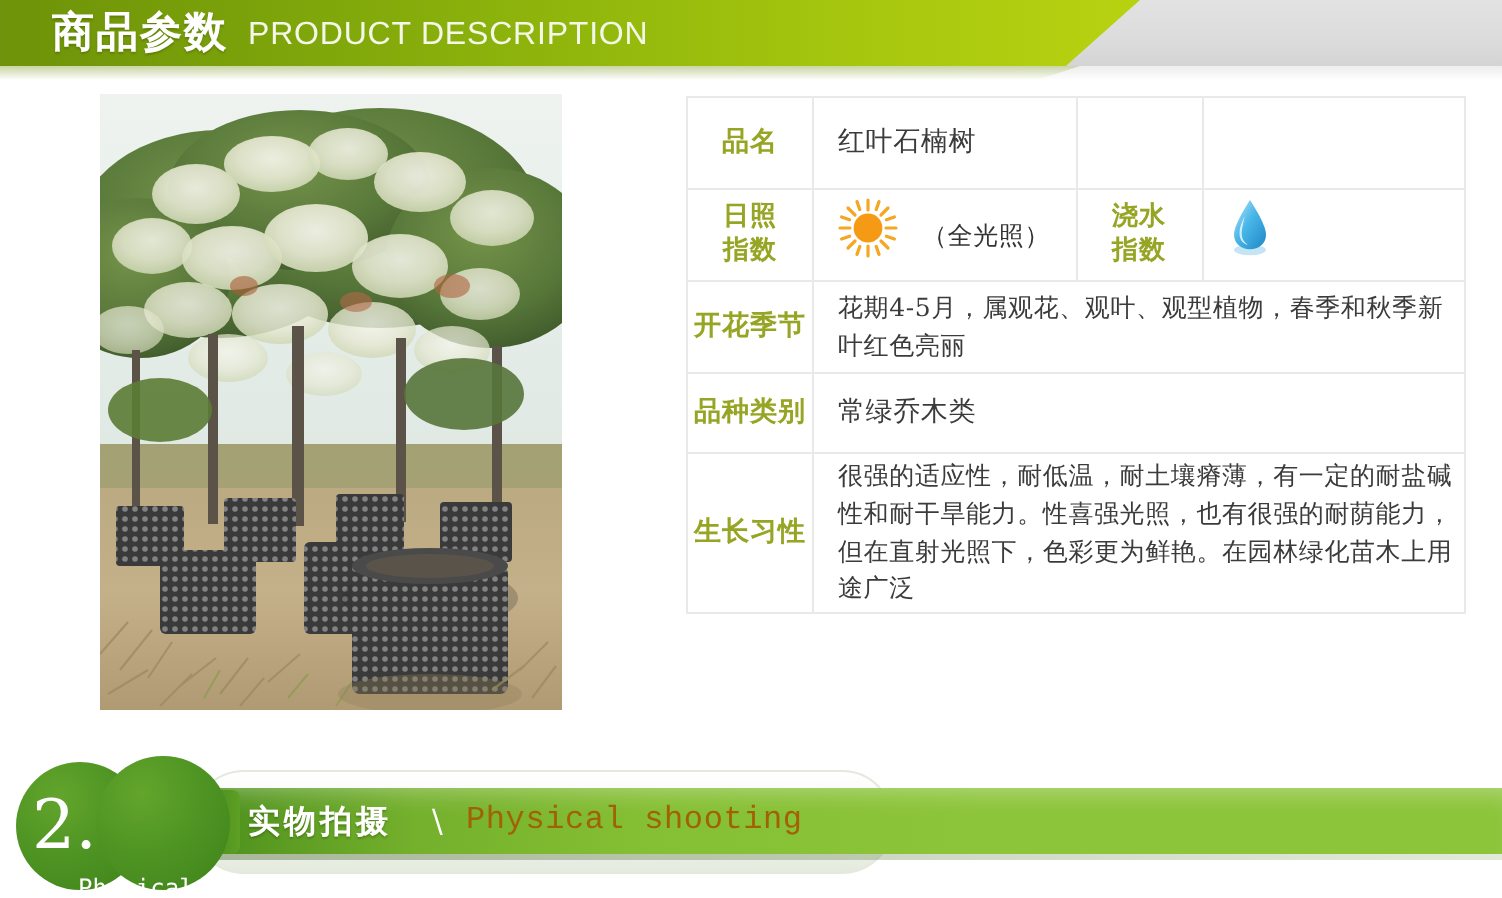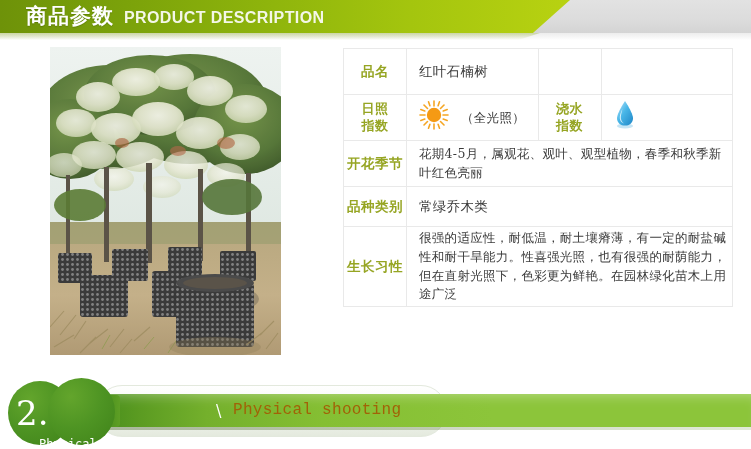--- a/index.html
+++ b/index.html
@@ -61,21 +61,21 @@
     color: #ffffff;
     letter-spacing: 1px;
     line-height: 29px;
     text-shadow: 0 1px 1px rgba(60,80,0,0.35);
   }
   .header-title-en {
     position: absolute;
     left: 124px; top: 5px;
     font-family: "Liberation Sans", sans-serif;
     font-size: 16px;
-    font-weight: bold;
+    font-weight: normal;
     color: #f4f7e8;
     letter-spacing: 0.4px;
     line-height: 25px;
   }
 
   
   .photo {
     position: absolute;
     left: 50px; top: 47px;
     width: 231px; height: 308px;
@@ -446,15 +446,16 @@
     <div class="badge-tail"></div>
     <div class="badge-circle badge-c1"></div>
     <div class="badge-circle badge-c2"></div>
     <div class="badge-num">2.</div>
     <div class="badge-en">
       <span>Physical</span>
       <span>shooting</span>
     </div>
   </div>
 
+  <div class="banner-text-cn">实物拍摄</div>
   <div class="banner-text-sep">\</div>
   <div class="banner-text-en">Physical shooting</div>
 </div>
 
 </body></html>

